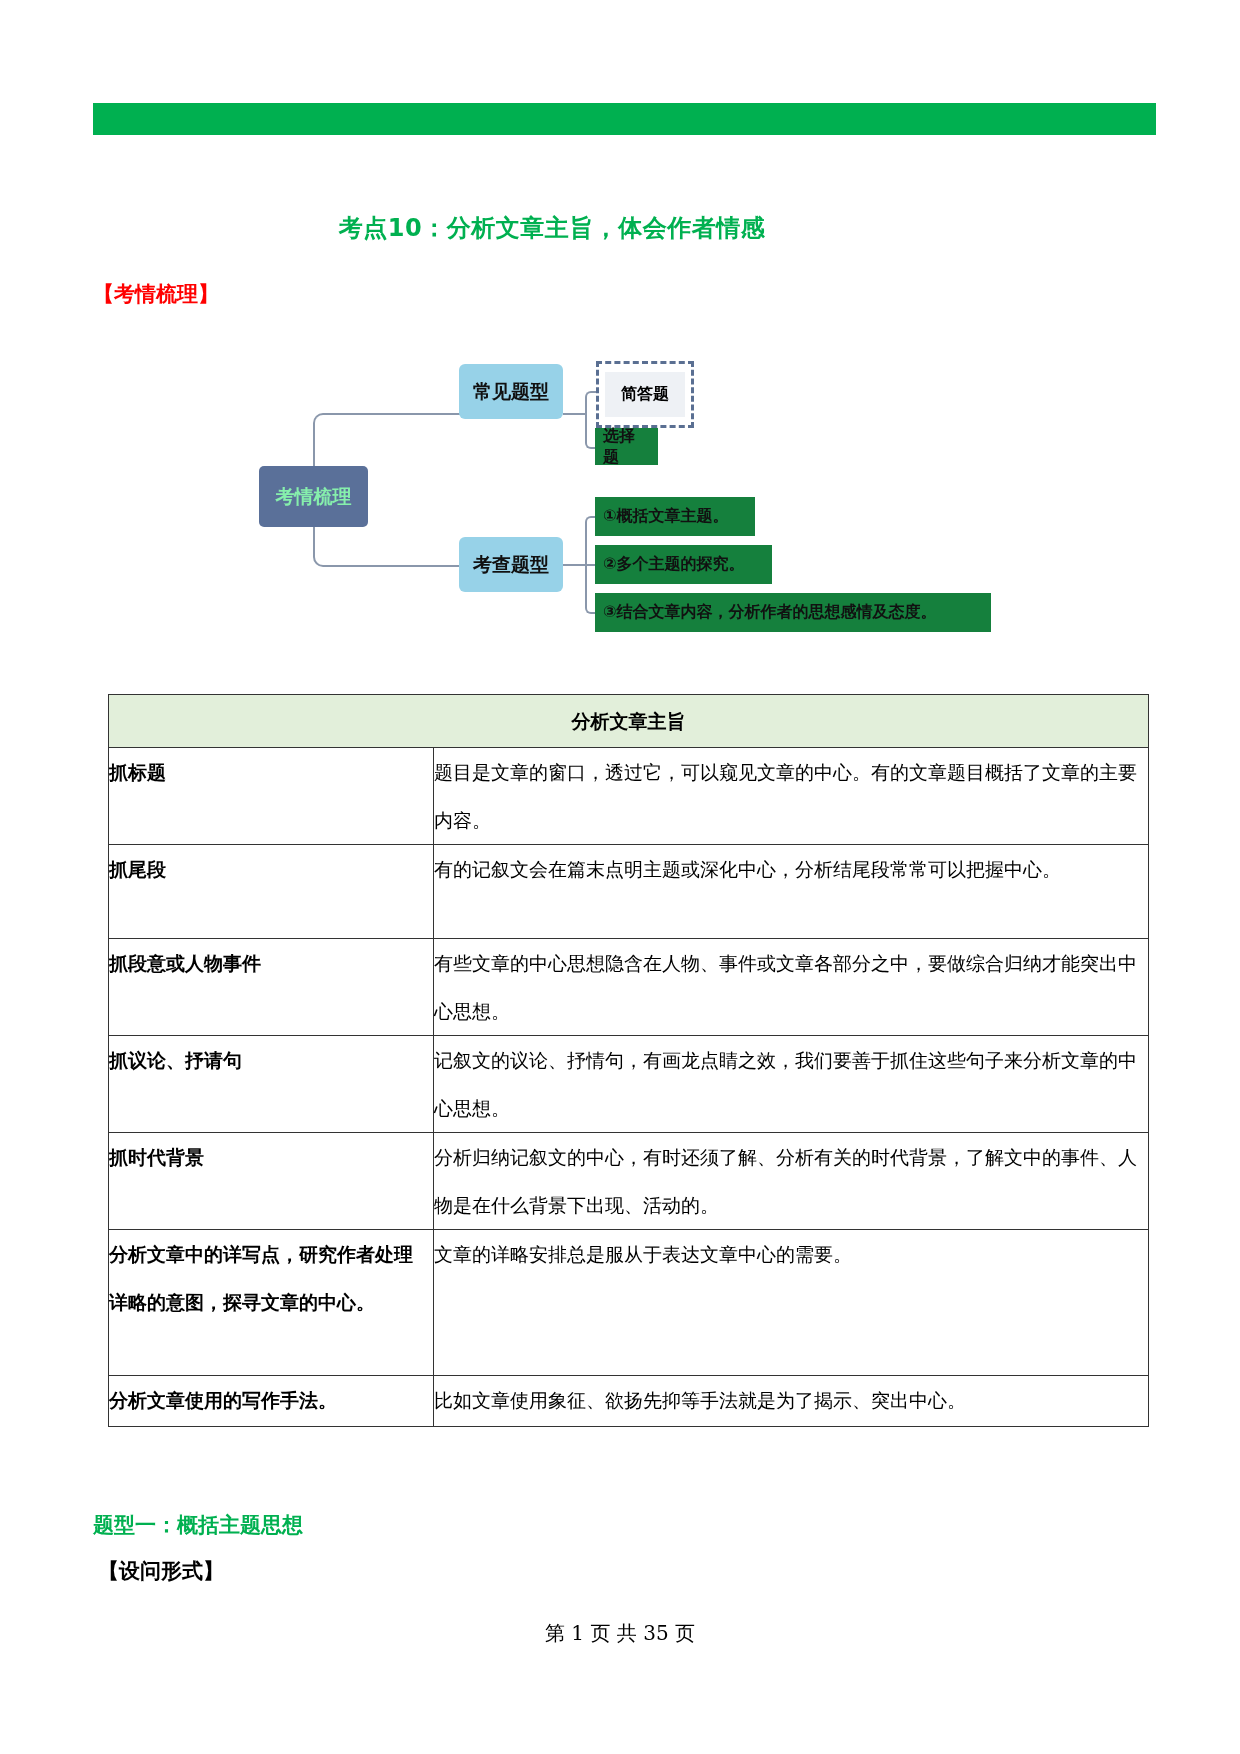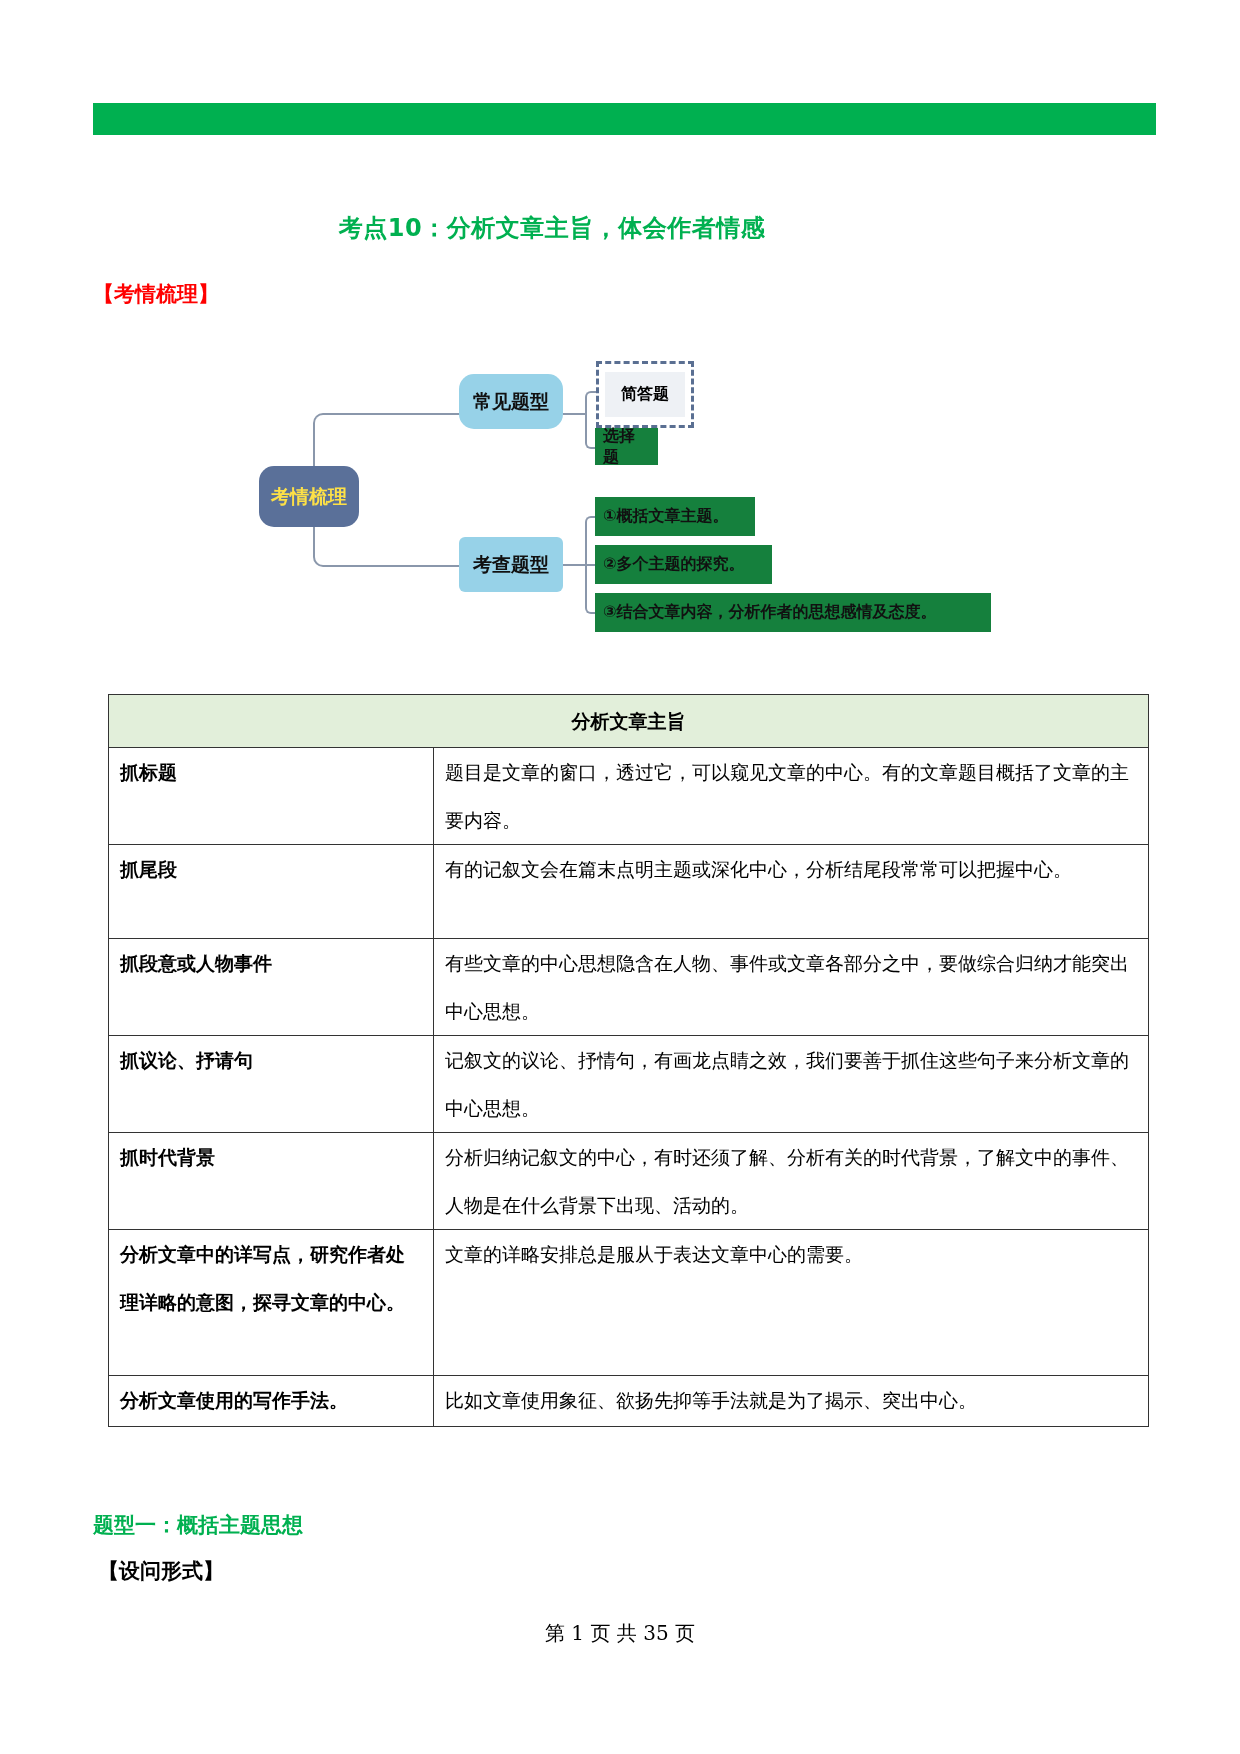--- a/index.html
+++ b/index.html
@@ -8,37 +8,37 @@
     .abs { position: absolute; }
     .top-bar { left: 93px; top: 103px; width: 1063px; height: 32px; background: #00B050; }
     .title { left: 0; width: 1104px; top: 212px; text-align: center; font-size: 24px;
              font-weight: bold; color: #00B050; letter-spacing: 0.5px; }
     .section-label { left: 93px; top: 280px; font-size: 21px; font-weight: bold; color: #FF0000; }
 
     
     .mm-line { position: absolute; border-color: #8A97AB; border-style: solid; border-width: 0; }
     .node { position: absolute; display: flex; align-items: center; justify-content: center;
             font-weight: bold; box-sizing: border-box; }
-    .root { left: 259px; top: 466px; width: 100px; height: 61px; background: #5A7099;
-            color: #fde047; border-radius: 15px; font-size: 19px; }
+    .root { left: 259px; top: 466px; width: 109px; height: 61px; background: #5A7099;
+            color: #86efac; border-radius: 5px; font-size: 19px; }
     .branch { width: 104px; height: 55px; background: #97D2E8; border-radius: 6px;
               color: #111; font-size: 19px; left: 459px; }
     .leaf { position: absolute; background: #15803d; font-weight: bold; font-size: 16px;
             color: #111; display: flex; align-items: center; padding: 0 8px; box-sizing: border-box; }
     .leaf-dashed { left: 596px; top: 361px; width: 92px; height: 61px;
                    border: 3px dashed #5A6F92; background: #fff; }
     .leaf-dashed .inner { position: absolute; left: 6px; top: 8px; right: 6px; bottom: 8px;
                           background: #EEF1F5; display: flex; align-items: center; justify-content: center;
                           font-weight: bold; font-size: 16px; }
 
     
     table.main { position: absolute; left: 108px; top: 694px; width: 1041px;
                  border-collapse: collapse; font-size: 19px; }
     table.main td, table.main th { border: 1.5px solid #333; vertical-align: top;
-                                   padding: 8px 11px 0 11px; box-sizing: border-box; line-height: 48px; }
+                                   padding: 8px 11px 0 0; box-sizing: border-box; line-height: 48px; }
     table.main td { padding-top: 0; }
     table.main th { background: #E2EFDA; font-weight: bold; text-align: center; height: 52px;
                     vertical-align: middle; padding: 11px; line-height: 30px; }
     td.key { width: 325px; font-weight: bold; }
     td.val { font-weight: normal; }
 
     .subheading { left: 93px; top: 1511px; font-size: 21px; font-weight: bold; color: #00B050; }
     .qform { left: 98px; top: 1557px; font-size: 21px; font-weight: bold; color: #000; }
     .footer { left: 0; width: 1240px; top: 1620px; text-align: center;
               font-family: "DejaVu Serif", "Liberation Serif", serif; font-size: 20px; }
@@ -60,21 +60,21 @@
   <div class="mm-line" style="left:563px; top:413px; width:22px; height:0; border-top-width:2px;"></div>
   <div class="mm-line" style="left:585px; top:391px; width:11px; height:22px; border-top-width:2px; border-left-width:2px; border-top-left-radius:6px;"></div>
   <div class="mm-line" style="left:585px; top:413px; width:11px; height:34px; border-bottom-width:2px; border-left-width:2px; border-bottom-left-radius:6px;"></div>
 
   <div class="mm-line" style="left:563px; top:564px; width:32px; height:0; border-top-width:2px;"></div>
   <div class="mm-line" style="left:585px; top:516px; width:10px; height:48px; border-top-width:2px; border-left-width:2px; border-top-left-radius:6px;"></div>
   <div class="mm-line" style="left:585px; top:564px; width:10px; height:48px; border-bottom-width:2px; border-left-width:2px; border-bottom-left-radius:6px;"></div>
 
   <div class="node root">考情梳理</div>
 
-  <div class="node branch" style="top:374px;border-radius:15px;">常见题型</div>
+  <div class="node branch" style="top:364px;">常见题型</div>
   <div class="node branch" style="top:537px;">考查题型</div>
 
   <div class="abs leaf-dashed">
     <div class="inner">简答题</div>
   </div>
   <div class="leaf" style="left:595px; top:428px; width:63px; height:37px;">选择题</div>
 
   <div class="leaf" style="left:595px; top:497px; width:160px; height:39px;">①概括文章主题。</div>
   <div class="leaf" style="left:595px; top:545px; width:177px; height:39px;">②多个主题的探究。</div>
   <div class="leaf" style="left:595px; top:593px; width:396px; height:39px;">③结合文章内容，分析作者的思想感情及态度。</div>

